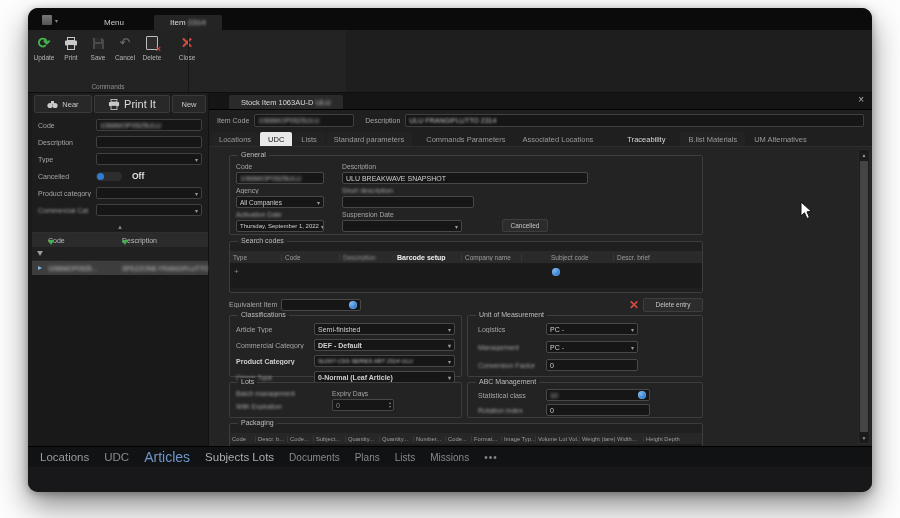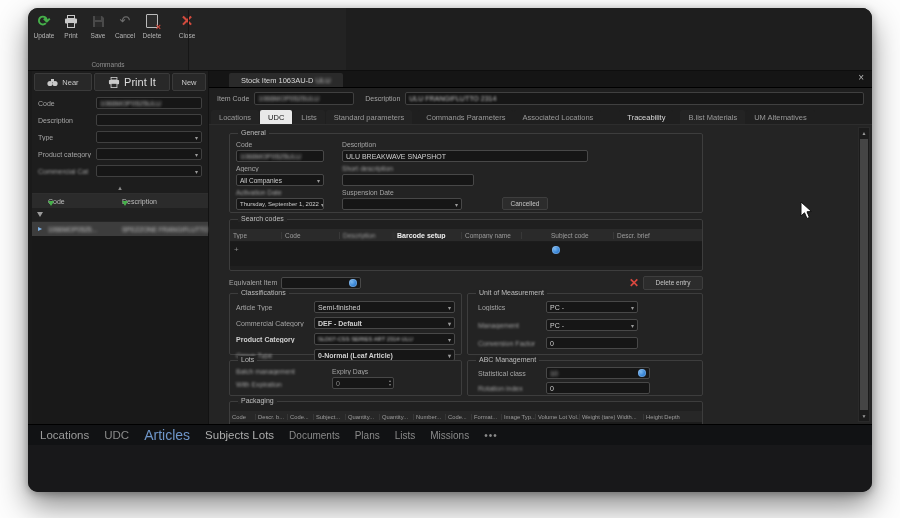--- a/index.html
+++ b/index.html
@@ -114,20 +114,28 @@
   .bn.active{font-size:14px;color:#6f96c9}
   .footer{flex:1;background:#18181a}
   
   .cursor{position:absolute;left:800px;top:201px;z-index:50;pointer-events:none}
 </style>
 </head>
 <body>
 
 <div class="window">
 
+  <div class="top-strip">
+    <div class="app-icon"></div>
+    <div class="app-caret">▾</div>
+    <div class="ribbon-tabs">
+      <div class="rtab">Menu</div>
+      <div class="rtab active"><span>Item</span> <span class="rdct">2314</span></div>
+    </div>
+  </div>
 
   <div class="ribbon">
     <div class="ribbon-rest"></div>
     <div class="cmd-group"></div>
     <div class="tools">
       <div class="tool">
         <div class="glyph icon-refresh">⟳</div>
         <div class="tlabel">Update</div>
       </div>
       <div class="tool">
@@ -202,20 +210,27 @@
         <div class="lrow">
           <span class="lbl">Description</span>
           <div class="inp"></div>
         </div>
         <div class="lrow">
           <span class="lbl">Type</span>
           <div class="inp dd">
               <span></span>
               <span class="caret">▾</span>
             </div>
+        </div>
+        <div class="lrow">
+          <span class="lbl">Cancelled</span>
+          <div class="toggle-pill">
+              <div class="toggle-knob"></div>
+            </div>
+          <span class="toggle-state">Off</span>
         </div>
         <div class="lrow">
           <span class="lbl">Product category</span>
           <div class="inp dd">
               <span></span>
               <span class="caret">▾</span>
             </div>
         </div>
         <div class="lrow">
           <span class="lbl rdct2">Commercial Cat</span>

